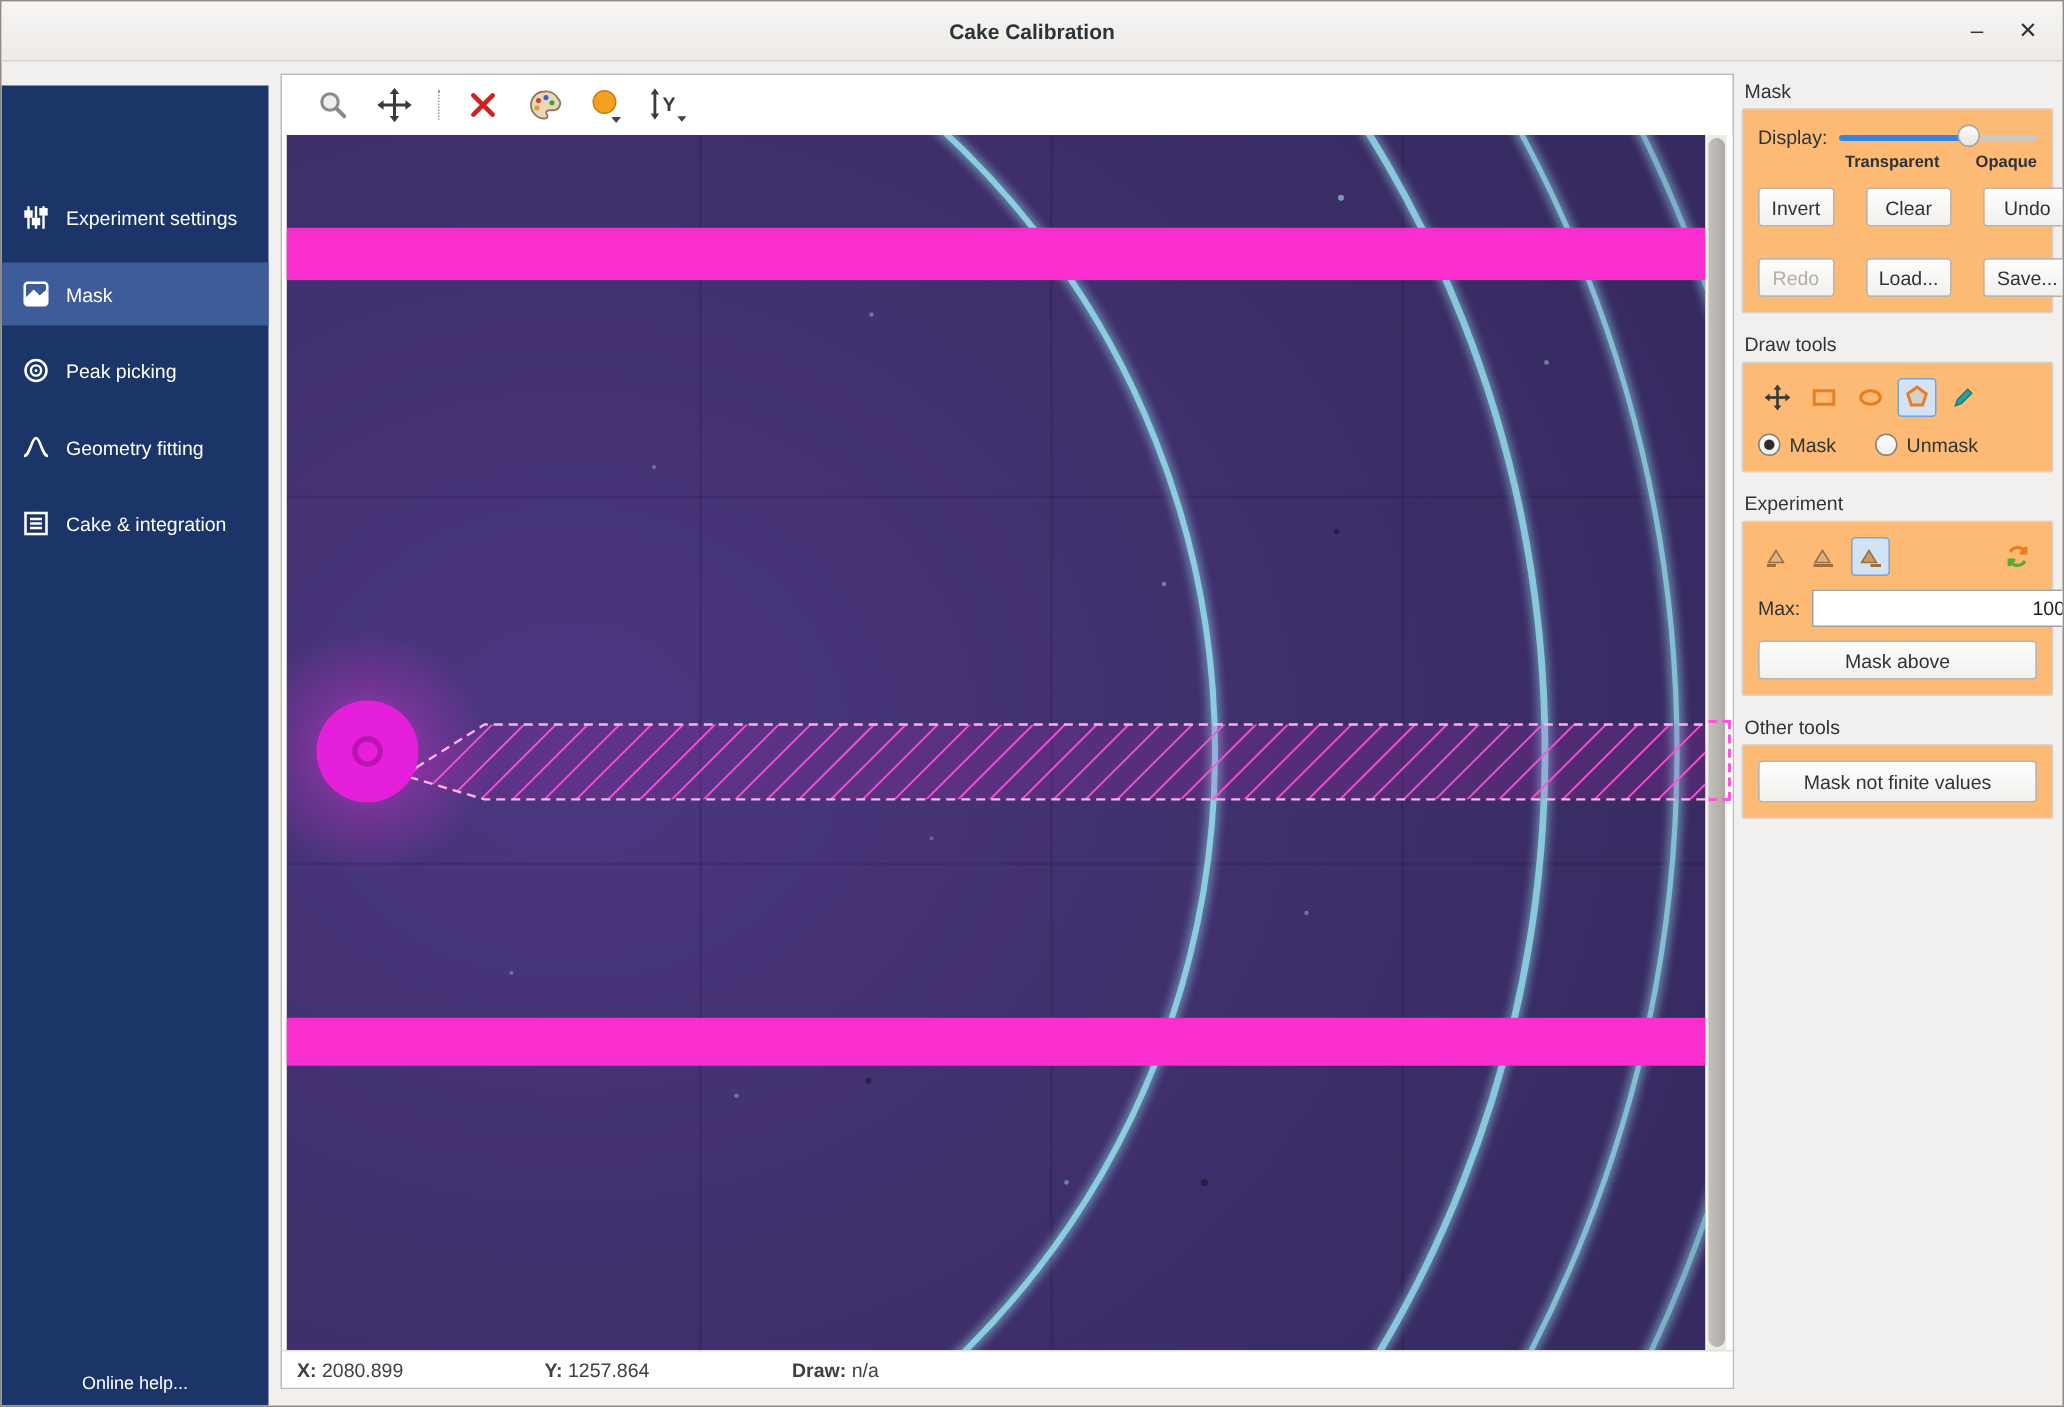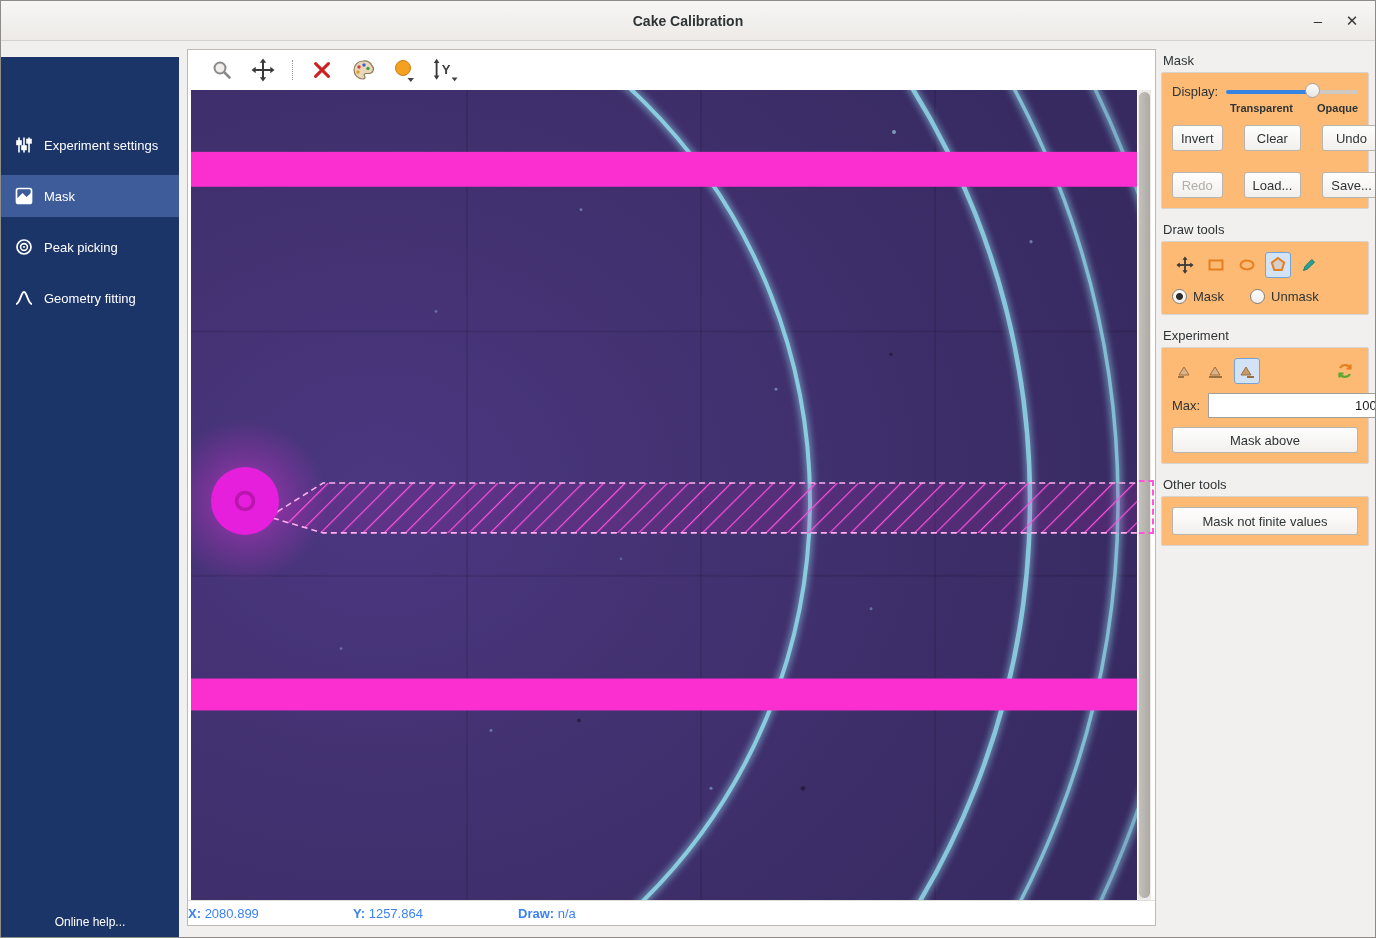--- a/index.html
+++ b/index.html
@@ -40,21 +40,21 @@
   .image-area { position:relative; height:810px; display:flex; padding-left:3px; background:#fff; }
   .det-svg { width:946px; height:810px; display:block; }
   .vscroll { width:13px; height:810px; background:#edeae7; position:relative; margin-left:1px; }
   .vthumb { position:absolute; left:1px; right:1px; top:2px; bottom:2px;
             background:linear-gradient(90deg,#c4c0bb,#adA9a4); border-radius:6px; }
   .sel-overflow { position:absolute; right:1px; top:390px; width:15px; height:54px;
                   border-top:2px dashed #ff55dd; border-bottom:2px dashed #ff55dd;
                   border-right:2px dashed #ff55dd; pointer-events:none; }
 
   .statusbar { height:25px; border-top:1px solid #e2dfdb; display:flex; align-items:center;
-               font-size:13px; color:#3b82f6; background:#fff; }
+               font-size:13px; color:#404040; padding-left:10px; background:#fff; }
   .sb-item { width:165px; white-space:nowrap; }
   .sb-item .lbl { font-weight:700; }
 
   
   .right-panel { position:absolute; left:1158px; top:40px; width:218px; bottom:0;
                  padding:12px 8px 0 2px; }
   .grp-title { font-size:13px; color:#2e3436; margin:0 0 4px 2px; }
   .grp-box { border:1px solid #d8d4d0; background:#fdba74; border-radius:2px;
              padding:10px; margin-bottom:13px; }
 
@@ -138,20 +138,29 @@
           <circle cx="10" cy="10" r="3.4" stroke-width="1.6"></circle>
           <circle cx="10" cy="10" r="1" fill="#fff" stroke="none"></circle>
         </svg>
         <span>Peak picking</span>
       </div>
       <div class="nav-item">
         <svg viewBox="0 0 20 20" fill="none" stroke="#fff" stroke-width="1.8">
           <path d="M2 16 C6 16 7 4 10 4 C13 4 14 16 18 16"></path>
         </svg>
         <span>Geometry fitting</span>
+      </div>
+      <div class="nav-item">
+        <svg viewBox="0 0 20 20" fill="none" stroke="#fff" stroke-width="1.7">
+          <rect x="3" y="3" width="14" height="14"></rect>
+          <line x1="6" y1="7" x2="14" y2="7"></line>
+            <line x1="6" y1="10" x2="14" y2="10"></line>
+            <line x1="6" y1="13" x2="14" y2="13"></line>
+        </svg>
+        <span>Cake &amp; integration</span>
       </div>
     </div>
     <div class="online-help">Online help...</div>
   </div>
 
   <div class="main-frame">
 
     <div class="toolbar">
       <button class="tb-btn">
         <svg width="24" height="24" viewBox="0 0 24 24">

